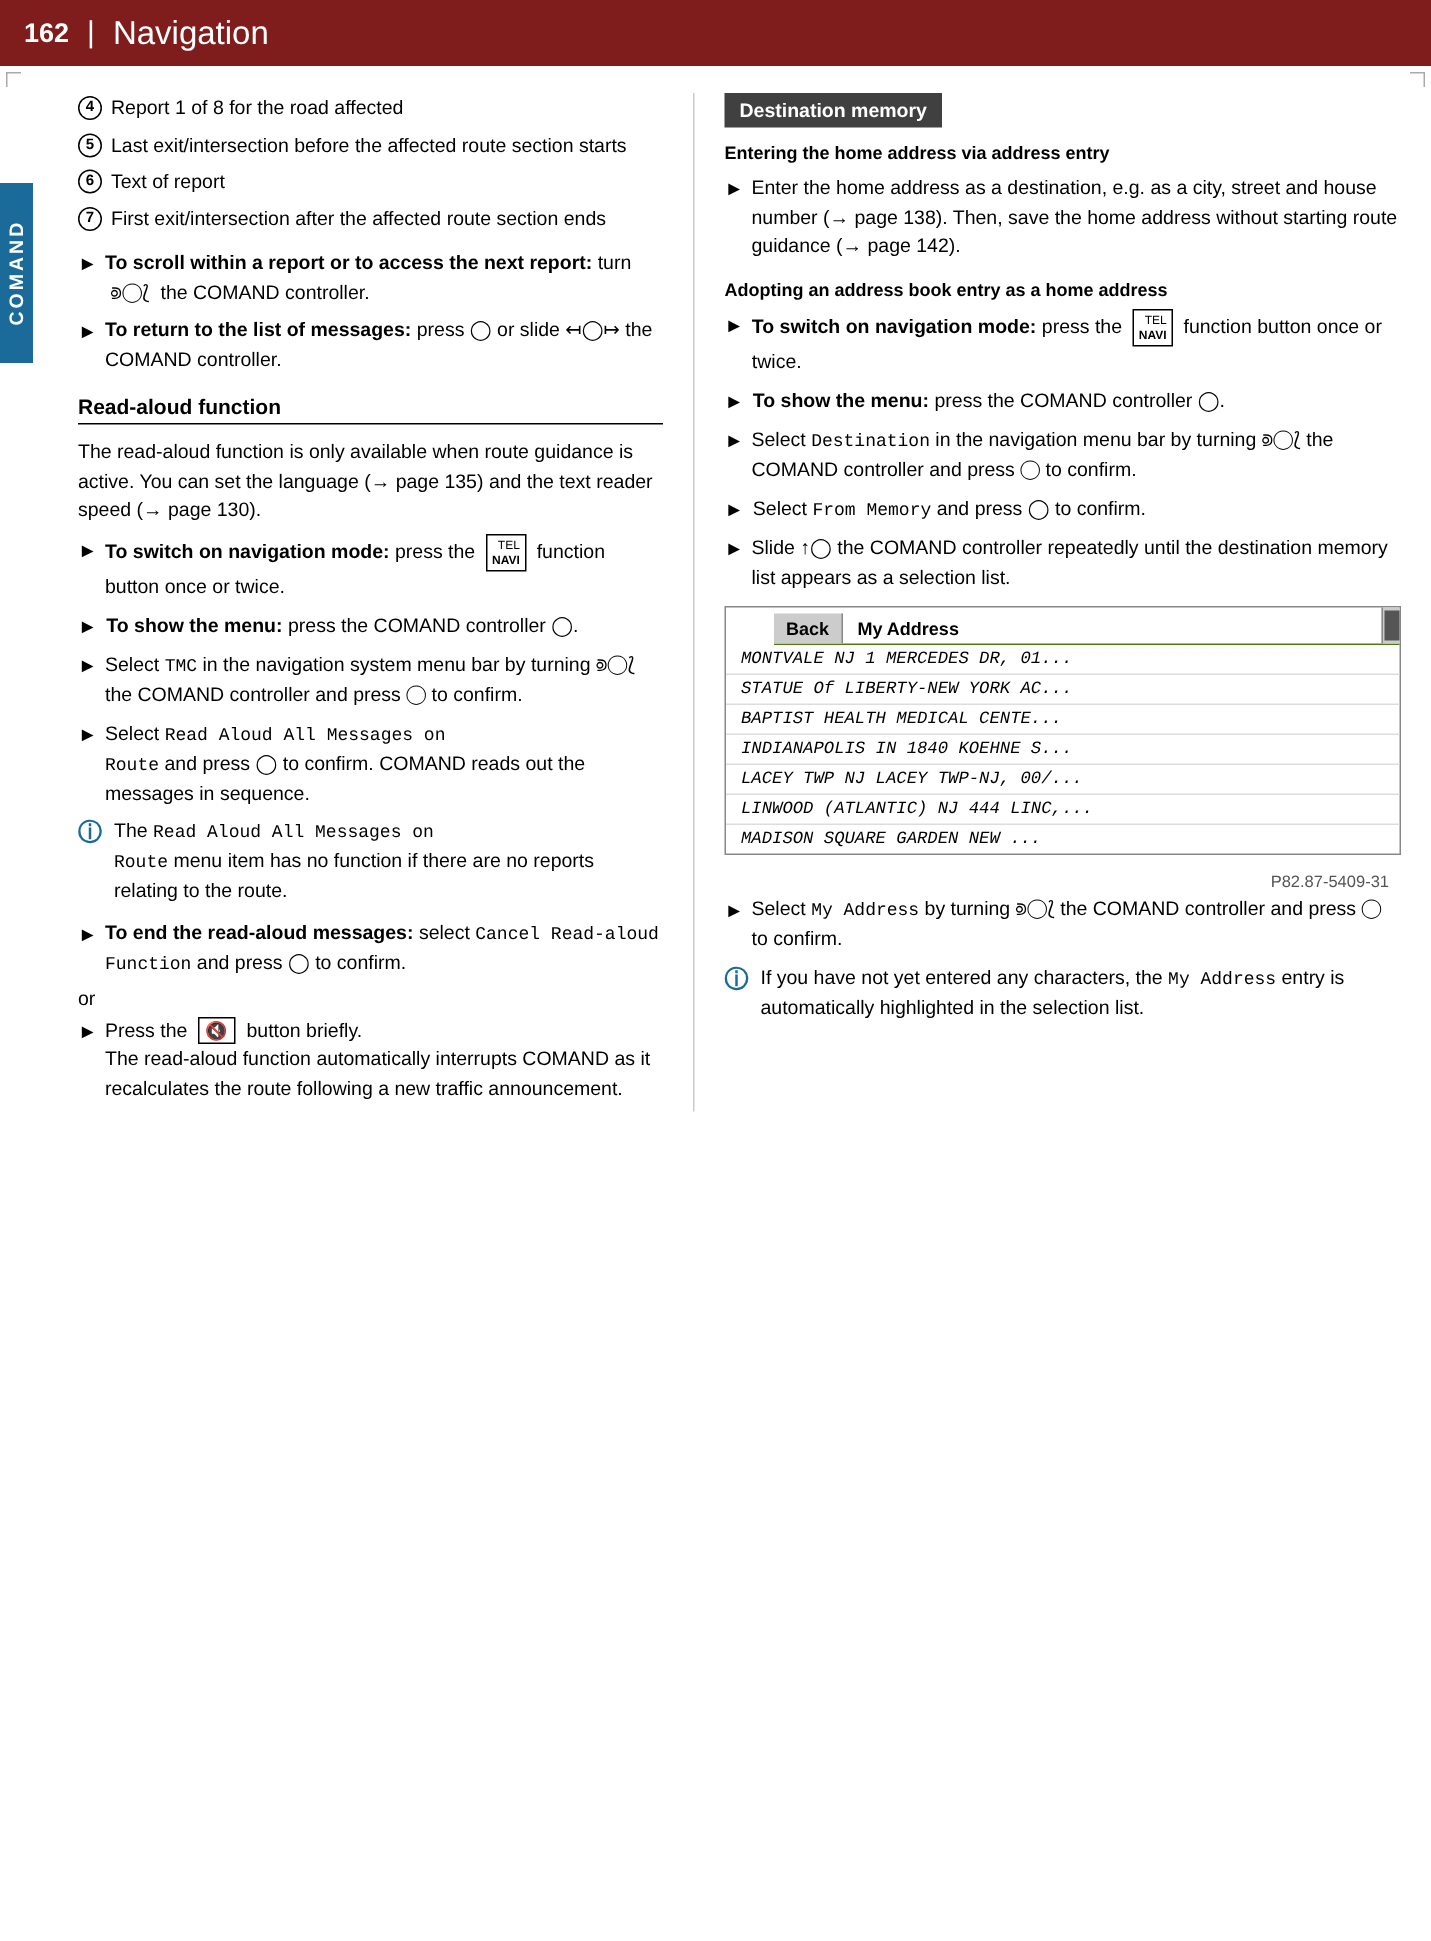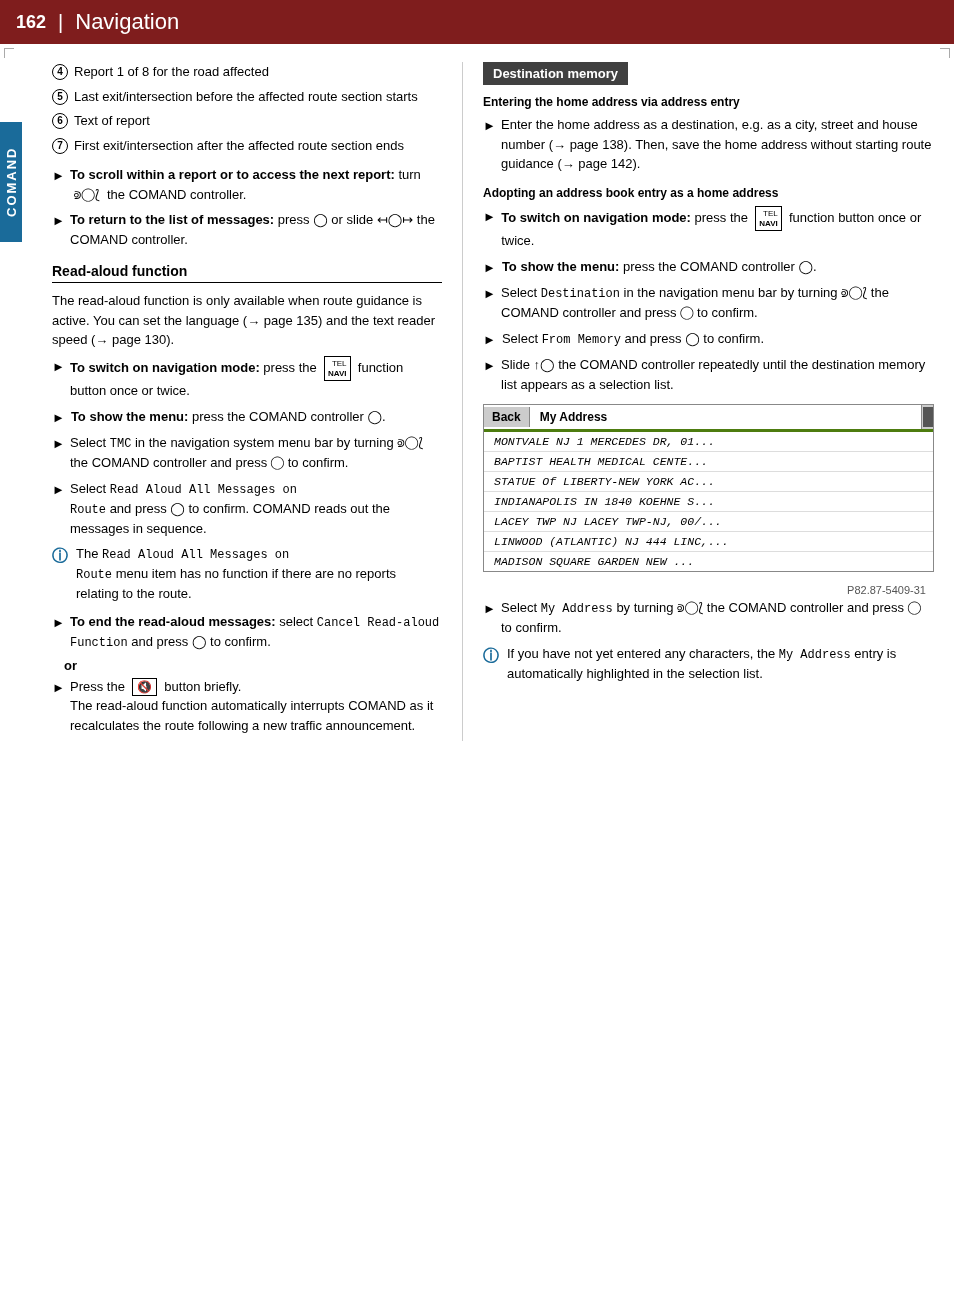--- a/index.html
+++ b/index.html
@@ -160,22 +160,23 @@
     }
 
     
     .address-list-container {
       border: 1px solid #888;
       margin: 10px 0;
       font-size: 12px;
     }
     .address-list-header {
       display: flex;
-      align-items: center;
-      border-bottom: 3px solid #4d7c0f;
+      align-items: flex-end;
+      border-bottom: 1px solid #4d7c0f;
+      margin-left: 32px;
     }
     .address-list-back {
       background: #ccc;
       padding: 3px 8px;
       border-right: 1px solid #888;
       font-size: 12px;
       font-weight: bold;
     }
     .address-list-title {
       padding: 3px 10px;
@@ -235,23 +236,22 @@
       padding: 2px 8px;
     }
 
     p {
       font-size: 13px;
       line-height: 1.5;
       margin-bottom: 6px;
     }
 
     .or-line {
-      margin: 4px 0 4px 12px;
-      font-size: 13px;
-      font-weight: bold;
+      margin: 4px 0 4px 0;
+      font-size: 13px;
     }
   </style>
 </head>
 <body>
 
 <div class="page-header">
   <span class="page-number">162</span>
   <span style="margin-right:12px;font-size:20px;font-weight:normal;">|</span>
   <span class="page-title">Navigation</span>
 </div>
@@ -440,24 +440,24 @@
         <div class="address-list-back">Back</div>
         <div class="address-list-title">My Address</div>
         <div class="address-list-scroll">
           <div class="scroll-thumb"></div>
         </div>
       </div>
       <div class="address-list-item">
         <span>MONTVALE NJ 1 MERCEDES DR, 01...</span>
       </div>
       <div class="address-list-item">
+        <span>STATUE Of LIBERTY-NEW YORK AC...</span>
+      </div>
+      <div class="address-list-item">
         <span>BAPTIST HEALTH MEDICAL CENTE...</span>
-      </div>
-      <div class="address-list-item">
-        <span>STATUE Of LIBERTY-NEW YORK AC...</span>
       </div>
       <div class="address-list-item">
         <span>INDIANAPOLIS IN 1840 KOEHNE S...</span>
       </div>
       <div class="address-list-item">
         <span>LACEY TWP NJ LACEY TWP-NJ, 00/...</span>
       </div>
       <div class="address-list-item">
         <span>LINWOOD (ATLANTIC) NJ 444 LINC,...</span>
       </div>

